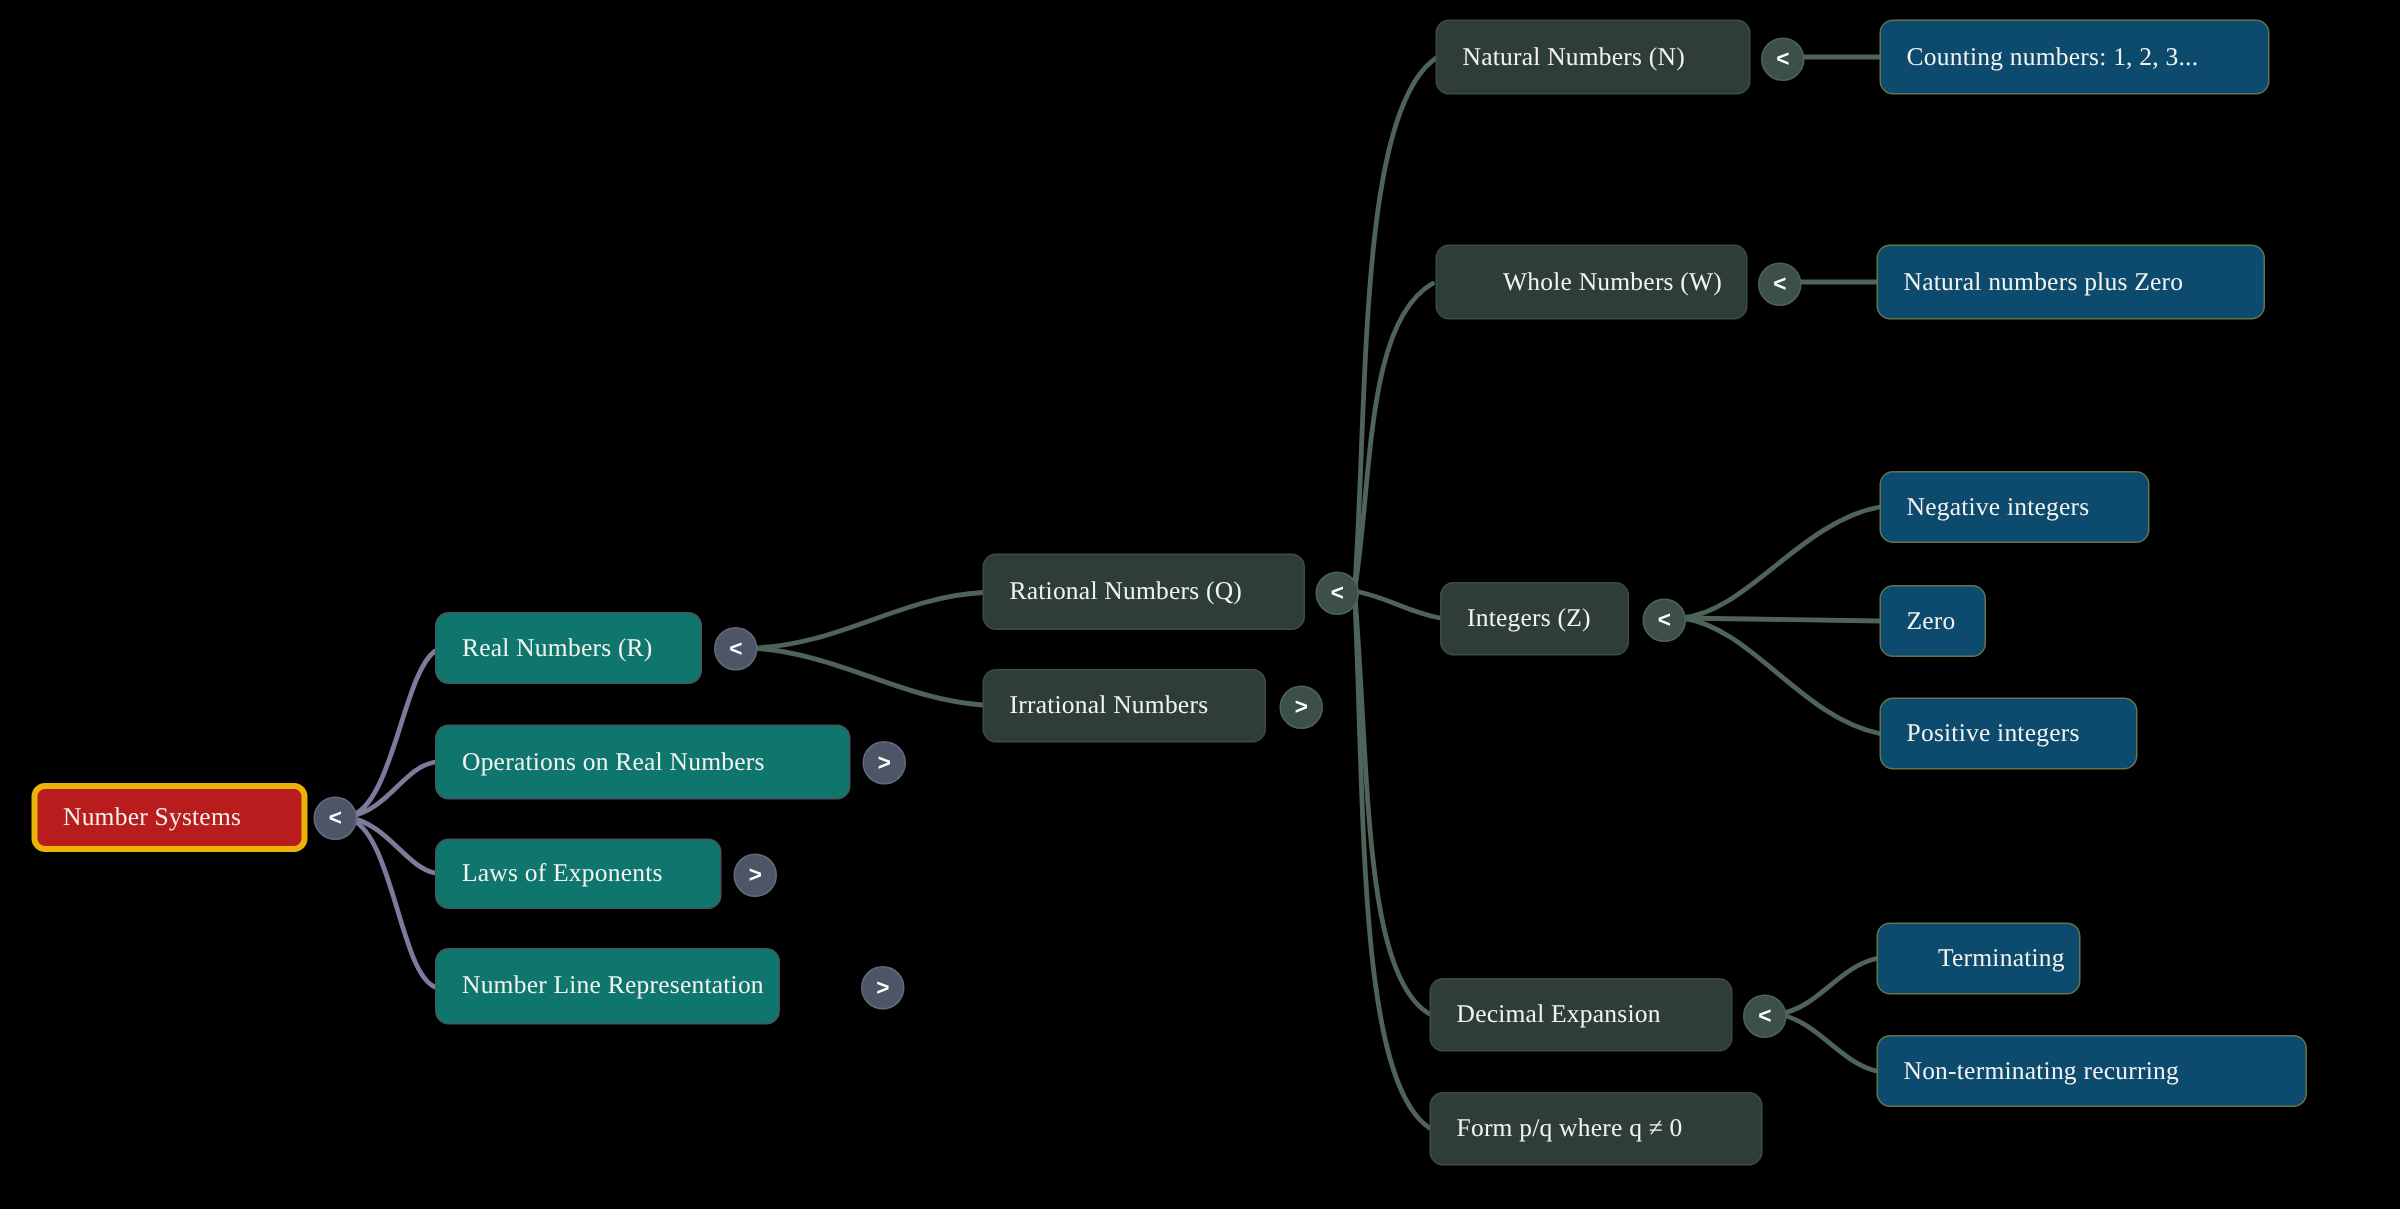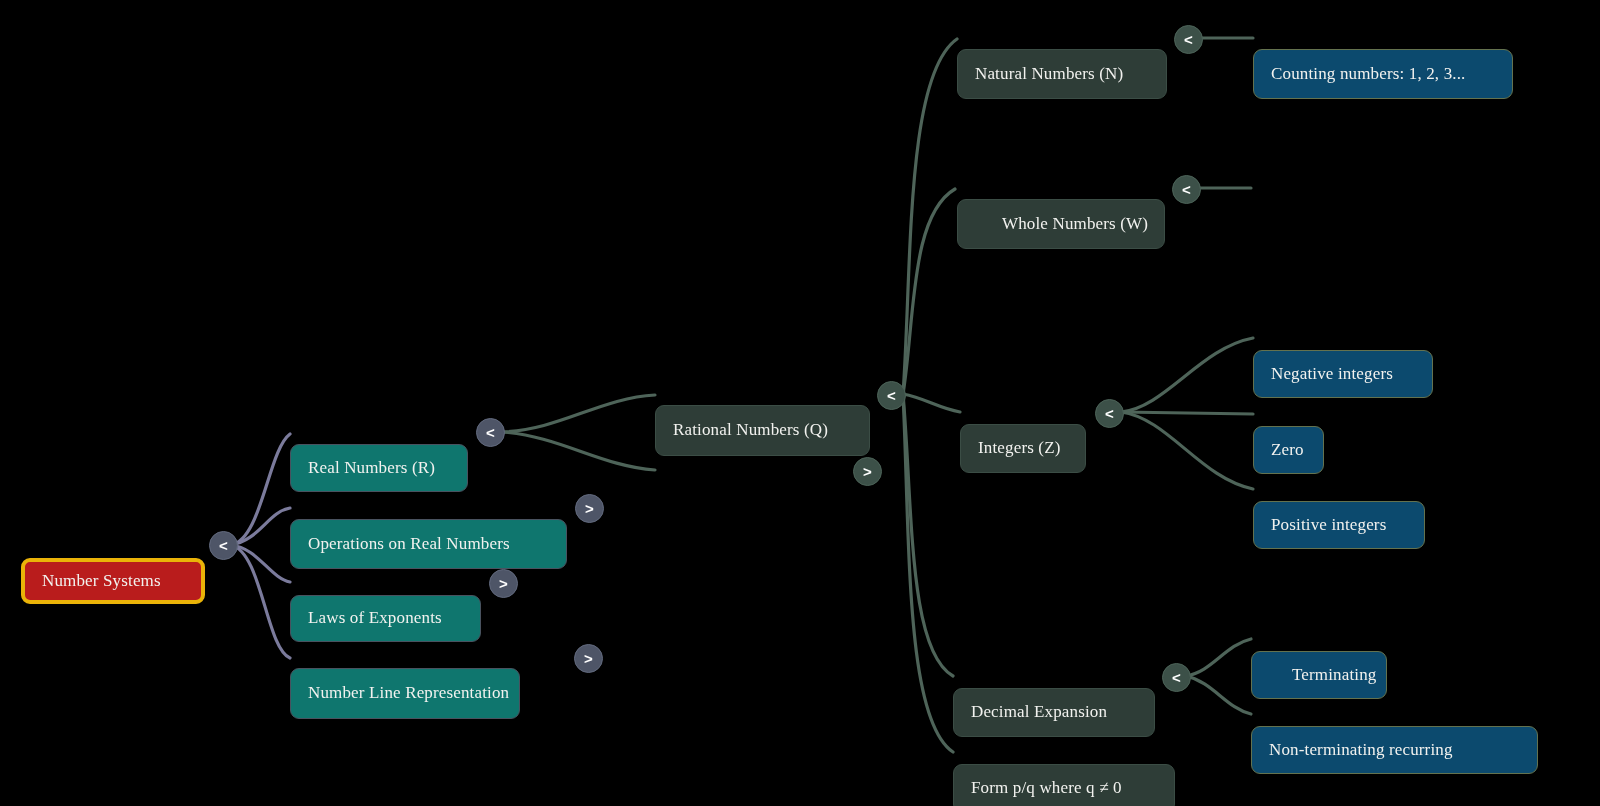--- a/index.html
+++ b/index.html
@@ -26,21 +26,20 @@
   .node {
     position: absolute;
     box-sizing: border-box;
     display: flex;
     align-items: center;
     border-radius: 9px;
     color: #f2f2ef;
     white-space: nowrap;
     padding: 0 17px;
     letter-spacing: 0.15px;
-    margin-top: 36px;
   }
   .node-label {
     display: block;
     line-height: 1.1;
   }
   
   .lvl-root {
     background: #b91c1c;
     border: 4px solid #eab308;
     font-size: 17px;
@@ -157,20 +156,23 @@
     <span>&gt;</span>
   </div>
 
   <div class="node lvl-2" style="left:655px; top:369px; width:215px; height:51px;">
     <span class="node-label">Rational Numbers (Q)</span>
   </div>
   <div class="marker marker-green" style="left:877px; top:381px;">
     <span>&lt;</span>
   </div>
 
+  <div class="node lvl-2" style="left:655px; top:446px; width:189px; height:49px;">
+    <span class="node-label">Irrational Numbers</span>
+  </div>
   <div class="marker marker-green" style="left:853px; top:457px;">
     <span>&gt;</span>
   </div>
 
   <div class="node lvl-2" style="left:957px; top:13px; width:210px; height:50px;">
     <span class="node-label">Natural Numbers (N)</span>
   </div>
   <div class="marker marker-green" style="left:1174px; top:25px;">
     <span>&lt;</span>
   </div>
@@ -197,20 +199,23 @@
   </div>
 
   <div class="node lvl-2" style="left:953px; top:728px; width:222px; height:49px;">
     <span class="node-label">Form p/q where q ≠ 0</span>
   </div>
 
   <div class="node lvl-3" style="left:1253px; top:13px; width:260px; height:50px;">
     <span class="node-label">Counting numbers: 1, 2, 3...</span>
   </div>
 
+  <div class="node lvl-3" style="left:1251px; top:163px; width:259px; height:50px;">
+    <span class="node-label">Natural numbers plus Zero</span>
+  </div>
 
   <div class="node lvl-3" style="left:1253px; top:314px; width:180px; height:48px;">
     <span class="node-label">Negative integers</span>
   </div>
 
   <div class="node lvl-3" style="left:1253px; top:390px; width:71px; height:48px;">
     <span class="node-label">Zero</span>
   </div>
 
   <div class="node lvl-3" style="left:1253px; top:465px; width:172px; height:48px;">

